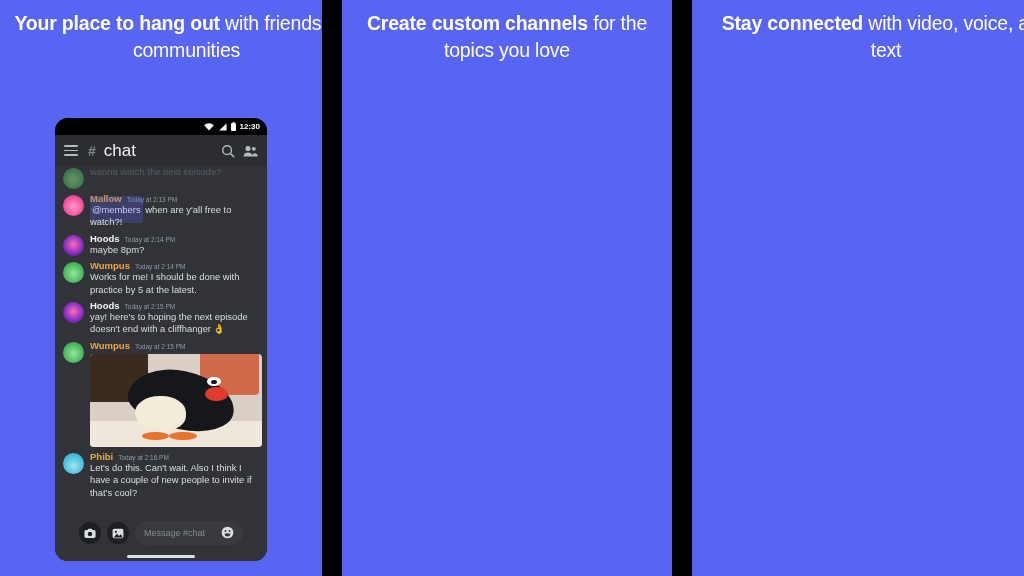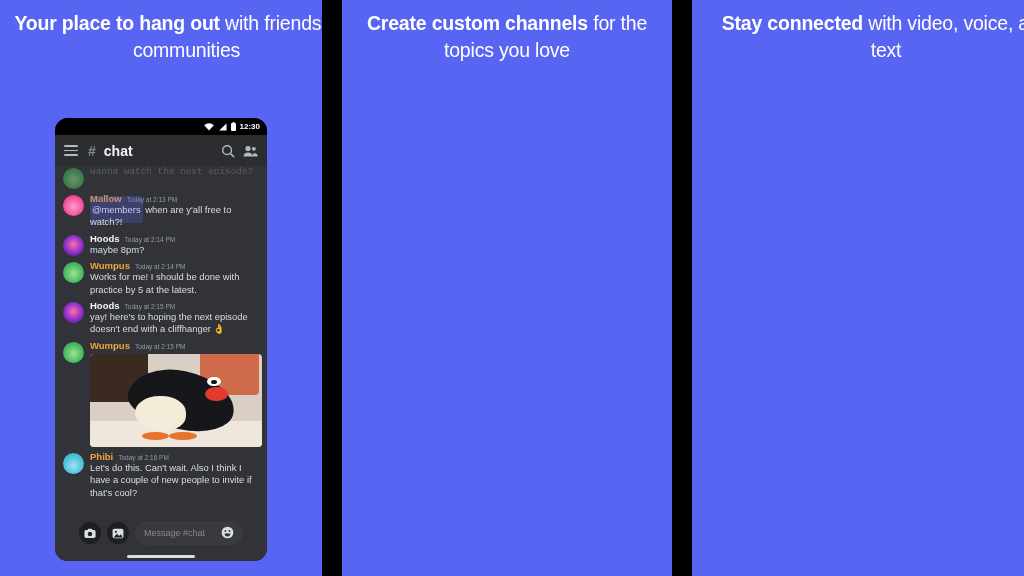--- a/index.html
+++ b/index.html
@@ -41,37 +41,37 @@
     color: #fff; font-size: 8px; font-weight: 600;
   }
   .sb-ic { display: block; }
 
   
   .p1-body { position: relative; height: 426px; background: #313338; display: flex; flex-direction: column; }
   .p1-header {
     height: 31px; background: #2b2d31; display: flex; align-items: center;
     padding: 0 9px; gap: 8px; flex: none;
   }
-  .p1-header .ttl { color: #f2f3f5; font-size: 14px; font-weight: 700; }
+  .p1-header .ttl { color: #f2f3f5; font-size: 17px; font-weight: 400; }
   .p1-header .hash { color: #80848e; font-size: 14px; font-weight: 600; margin-left: 2px;}
   .p1-header .spacer { flex: 1; }
   .burger { width: 14px; height: 11px; display: flex; flex-direction: column; justify-content: space-between; }
   .burger i { display: block; height: 1.6px; background: #b5bac1; border-radius: 1px; }
 
   .msgs { flex: 1; overflow: hidden; padding: 0 0 2px 0; position: relative; }
   .msg { display: flex; gap: 6px; padding: 3px 8px 1px 8px; }
   .msg.cut { opacity: .55; padding-top: 0; }
   .avatar { width: 21px; height: 21px; border-radius: 50%; flex: none; margin-top: 2px; position: relative; overflow: hidden; }
   .mbody { flex: 1; min-width: 0; }
   .mhead { display: flex; align-items: baseline; gap: 5px; }
   .mname { font-size: 9.5px; font-weight: 700; }
   .mtime { font-size: 6.5px; color: #949ba4; }
   .mtext { font-size: 9.4px; line-height: 12.4px; color: #dbdee1; word-wrap: break-word; }
   .mention { color: #c9cdfb; background: rgba(88,101,242,.28); border-radius: 3px; padding: 8px 2px; }
-  .cutline { height: 9px; overflow: hidden; font-family: Liberation Mono, monospace; }
+  .cutline { height: 9px; overflow: hidden; }
   .cutline .mtext { color: #7a7f87; }
 
   .pingu { width: 172px; height: 93px; border-radius: 4px; margin-top: 3px; position: relative; overflow: hidden; background: #d9cfc4; }
 
   .composer { height: 38px; background: #313338; display: flex; align-items: center; gap: 6px; padding: 0 24px; flex: none; }
   .cbtn { width: 22px; height: 22px; border-radius: 50%; background: #1e1f22; display: flex; align-items: center; justify-content: center; flex: none; }
   .cinput { flex: 1; height: 24px; background: #383a40; border-radius: 12px; display: flex; align-items: center; padding: 0 9px; }
   .cinput span { color: #87898f; font-size: 9px; }
   .cinput .emo { margin-left: auto; }
   .navbar-line { height: 9px; background: #313338; display: flex; align-items: center; justify-content: center; flex: none; }

